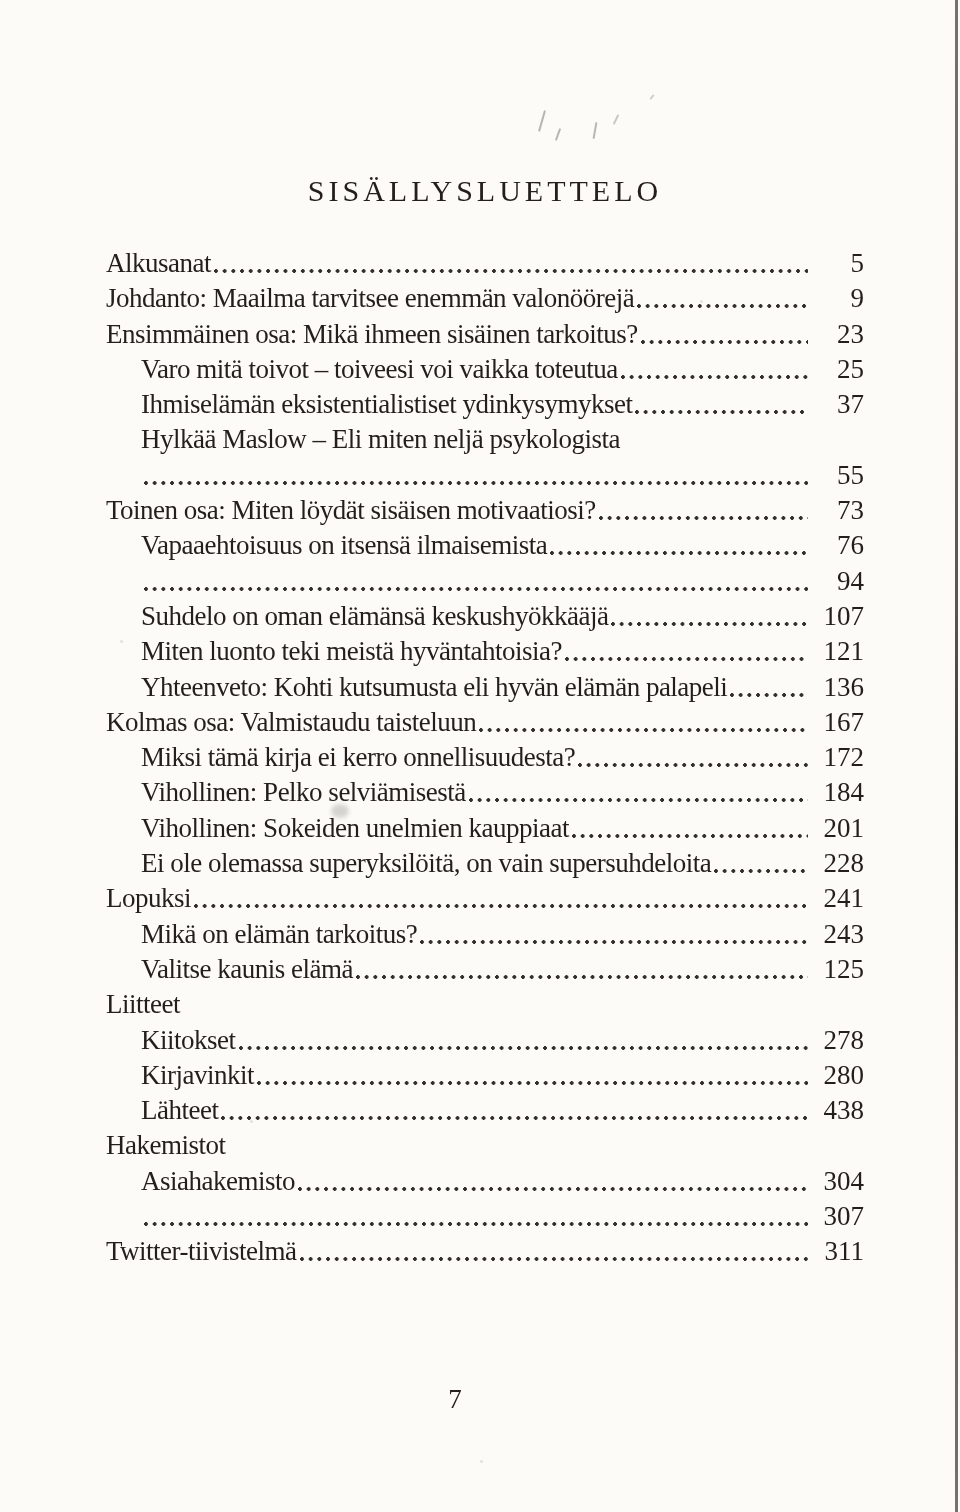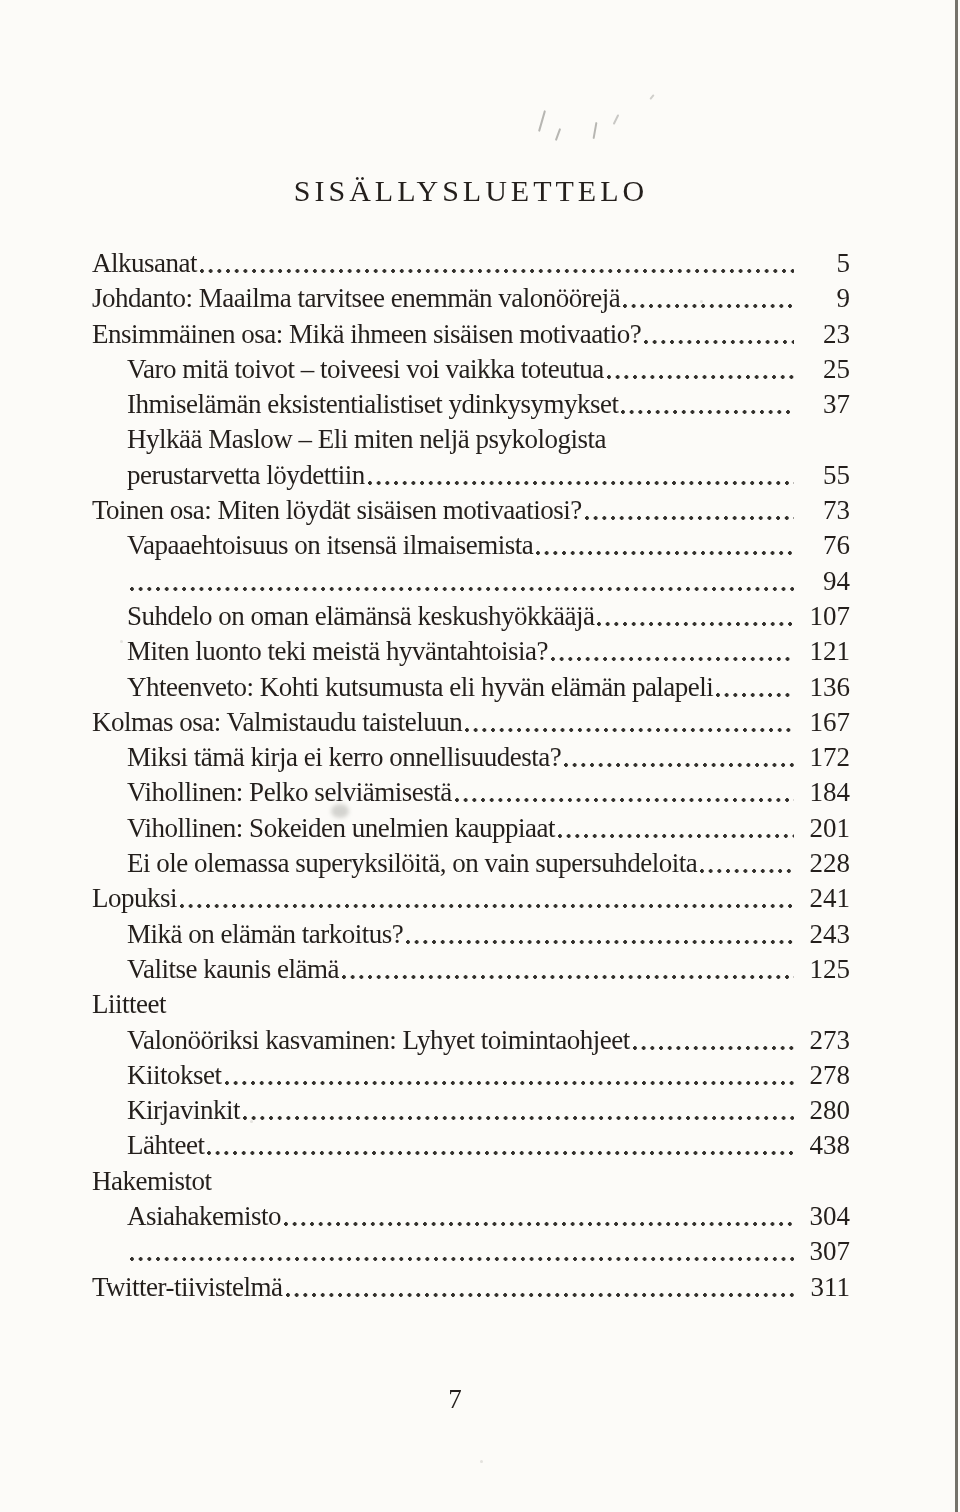--- a/index.html
+++ b/index.html
@@ -10,21 +10,21 @@
   }
   .scan {
     position: relative;
     width: 960px; height: 1512px;
     background: var(--paper, #fcfbf8);
     color: var(--ink, #241f1c);
     overflow: hidden;
   }
   .content {
     position: absolute;
-    left: 92px; top: 172px;
+    left: 106px; top: 172px;
     width: 758px;
   }
   .title {
     text-align: center;
     font-size: 30px;
     letter-spacing: 4px;
     line-height: 38px;
     margin: 0 0 38px 0;
     font-weight: normal;
     white-space: nowrap;
@@ -116,41 +116,40 @@
     <span class="toc-label">Alkusanat</span>
     <span class="toc-leader"></span>
     <span class="toc-page">5</span>
   </div>
         <div class="toc-row">
     <span class="toc-label">Johdanto: Maailma tarvitsee enemmän valonöörejä</span>
     <span class="toc-leader"></span>
     <span class="toc-page">9</span>
   </div>
         <div class="toc-row">
-    <span class="toc-label">Ensimmäinen osa: Mikä ihmeen sisäisen motivaatio?</span>
+    <span class="toc-label">Ensimmäinen osa: Mikä ihmeen sisäinen tarkoitus?</span>
     <span class="toc-leader"></span>
     <span class="toc-page">23</span>
   </div>
         <div class="toc-row indent">
     <span class="toc-label">Varo mitä toivot – toiveesi voi vaikka toteutua</span>
     <span class="toc-leader"></span>
     <span class="toc-page">25</span>
   </div>
         <div class="toc-row indent">
     <span class="toc-label">Ihmiselämän eksistentialistiset ydinkysymykset</span>
     <span class="toc-leader"></span>
     <span class="toc-page">37</span>
   </div>
         <div class="toc-row indent no-page">
     <span class="toc-label">Hylkää Maslow – Eli miten neljä psykologista</span>
     <span class="toc-leader"></span>
     <span class="toc-page"></span>
   </div>
         <div class="toc-row indent">
-    <span class="toc-label">perustarvetta löydettiin</span>
     <span class="toc-leader"></span>
     <span class="toc-page">55</span>
   </div>
         <div class="toc-row">
     <span class="toc-label">Toinen osa: Miten löydät sisäisen motivaatiosi?</span>
     <span class="toc-leader"></span>
     <span class="toc-page">73</span>
   </div>
         <div class="toc-row indent">
     <span class="toc-label">Vapaaehtoisuus on itsensä ilmaisemista</span>
@@ -213,25 +212,20 @@
   </div>
         <div class="toc-row indent">
     <span class="toc-label">Valitse kaunis elämä</span>
     <span class="toc-leader"></span>
     <span class="toc-page">125</span>
   </div>
         <div class="toc-row no-page">
     <span class="toc-label">Liitteet</span>
     <span class="toc-leader"></span>
     <span class="toc-page"></span>
-  </div>
-        <div class="toc-row indent">
-    <span class="toc-label">Valonööriksi kasvaminen: Lyhyet toimintaohjeet</span>
-    <span class="toc-leader"></span>
-    <span class="toc-page">273</span>
   </div>
         <div class="toc-row indent">
     <span class="toc-label">Kiitokset</span>
     <span class="toc-leader"></span>
     <span class="toc-page">278</span>
   </div>
         <div class="toc-row indent">
     <span class="toc-label">Kirjavinkit</span>
     <span class="toc-leader"></span>
     <span class="toc-page">280</span>

